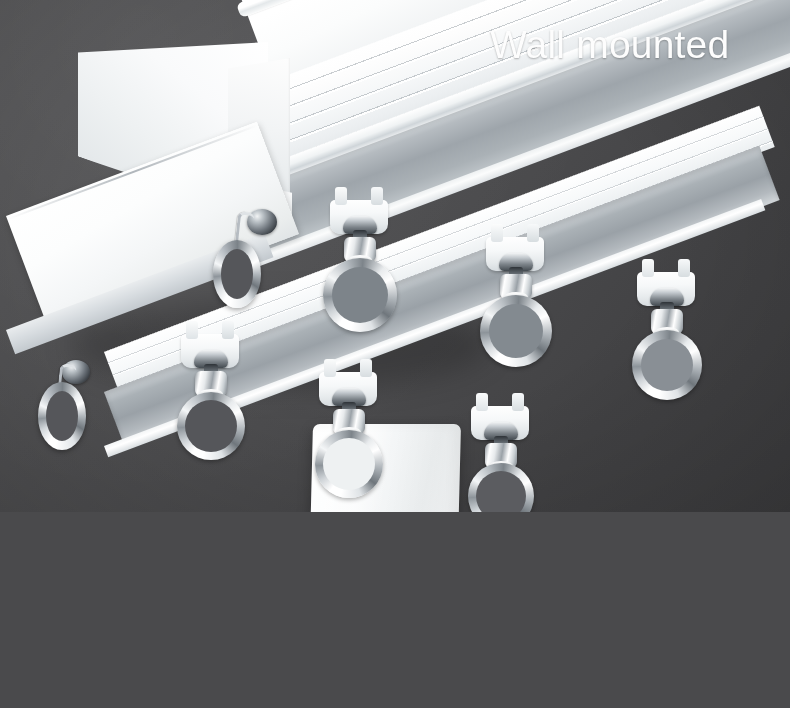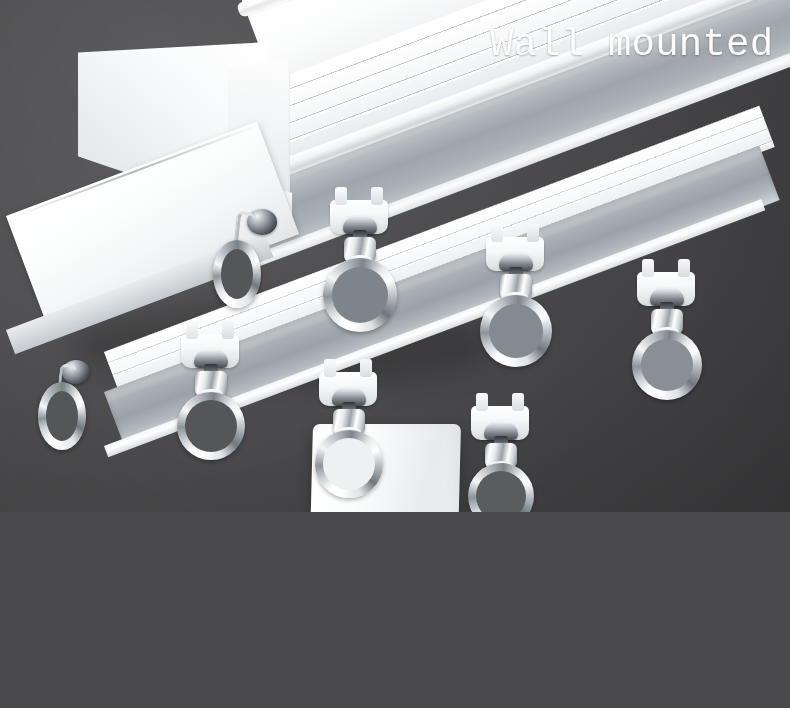--- a/index.html
+++ b/index.html
@@ -2,21 +2,21 @@
 <html><head>
 <meta charset="utf-8">
 <title>Wall mounted curtain track</title>
 <style>
   html,body{margin:0;padding:0;}
   body{
     width:790px;height:708px;overflow:hidden;
     font-family:"Liberation Sans","DejaVu Sans",sans-serif;
     background:#4a4a4c;
   }
-  #stage{position:relative;width:790px;height:512px;overflow:hidden;font-family:Liberation Mono, monospace;}
+  #stage{position:relative;width:790px;height:512px;overflow:hidden;}
 
   
   .bg{position:absolute;inset:0;
       background:
         radial-gradient(circle at 18% 8%, rgba(255,255,255,.055) 0%, rgba(255,255,255,0) 58%),
         linear-gradient(128deg,#5a5a5c 0%,#535355 28%,#4a4a4c 56%,#424244 78%,#3d3d3f 100%);
   }
   .bg-vig{position:absolute;inset:0;
       background:radial-gradient(ellipse at 50% 45%, rgba(0,0,0,0) 45%, rgba(0,0,0,.16) 100%);}
 

